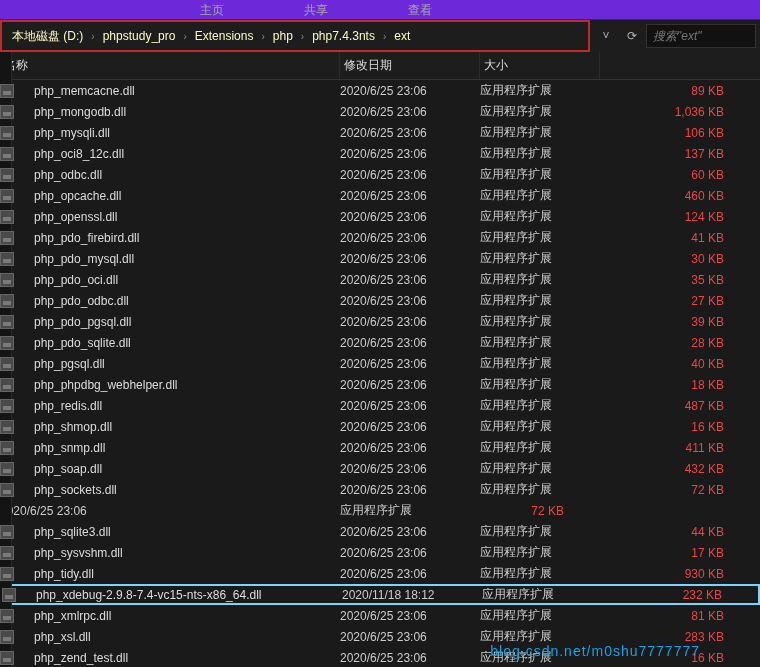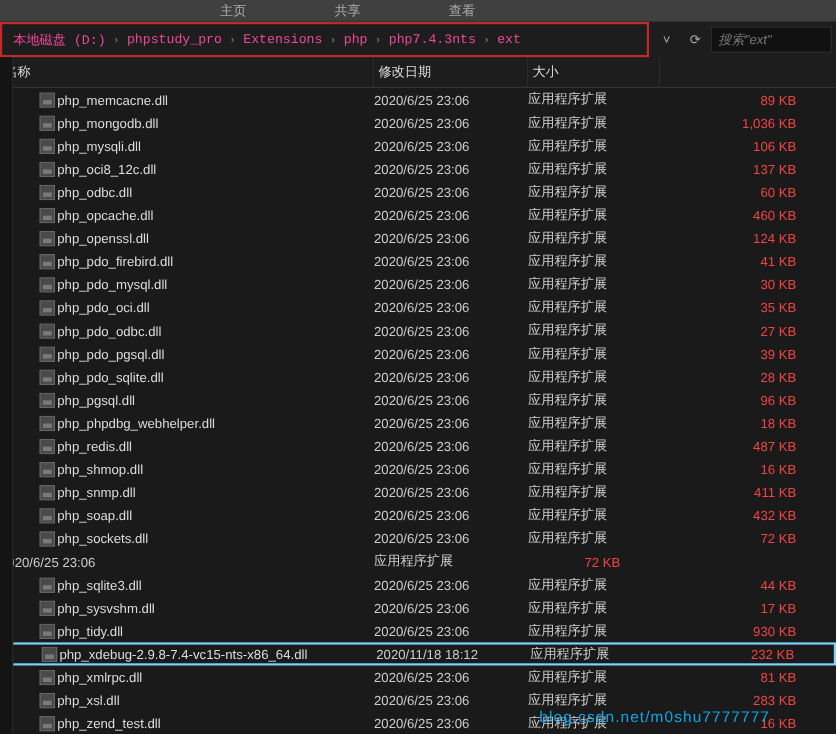--- a/index.html
+++ b/index.html
@@ -7,21 +7,21 @@
       background: #1a1a1a;
       color: #ccc;
       font-family: "Microsoft YaHei", "Segoe UI", sans-serif;
       font-size: 12px;
       width: 760px;
       height: 667px;
       overflow: hidden;
     }
     .tabs-row {
       height: 20px;
-      background: #404040;
+      background: #6d28d9;
       display: flex;
       border-bottom: 1px solid #333;
     }
     .tab-spacer { width: 160px; }
     .tab-item { padding: 2px 40px; color: #aaa; font-size: 12px; }
     .address-bar {
       display: flex;
       align-items: center;
       height: 32px;
       background: #1d1d1d;
@@ -29,25 +29,24 @@
       padding: 0 4px;
     }
     .breadcrumb {
       flex: 1;
       display: flex;
       align-items: center;
       overflow: hidden;
       height: 100%;
     }
     .crumb {
-      color: #ec4899;
+      color: #fef9c3;
       padding: 0 6px;
       white-space: nowrap;
       cursor: pointer;
-      font-family: Liberation Mono, monospace;
     }
     .crumb-sep { color: #888; font-size: 10px; padding: 0 2px; }
     .toolbar-right {
       display: flex;
       align-items: center;
       gap: 2px;
       height: 32px;
       background: #1d1d1d;
       padding: 0 4px;
     }
@@ -93,22 +92,21 @@
       align-items: center;
       color: #dcdcdc;
       font-size: 12px;
     }
     .row.highlight {
       border: 2px solid #7dd3fc;
     }
     .name-cell {
       display: flex;
       align-items: center;
-      padding-left: 36px;
-      gap: 2px;
+      gap: 20px;
       white-space: nowrap;
       overflow: hidden;
     }
     .file-icon {
       width: 14px; height: 14px;
       background: #4a4a4a;
       border: 1px solid #666;
       display: inline-block;
       position: relative;
     }
@@ -300,21 +298,21 @@
       <div class="type-cell">应用程序扩展</div>
       <div class="size-cell">28 KB</div>
     </div>
     <div class="row">
       <div class="name-cell">
         <span class="file-icon"></span>
         <span>php_pgsql.dll</span>
       </div>
       <div class="date-cell">2020/6/25 23:06</div>
       <div class="type-cell">应用程序扩展</div>
-      <div class="size-cell">96 KB</div>
+      <div class="size-cell">40 KB</div>
     </div>
     <div class="row">
       <div class="name-cell">
         <span class="file-icon"></span>
         <span>php_phpdbg_webhelper.dll</span>
       </div>
       <div class="date-cell">2020/6/25 23:06</div>
       <div class="type-cell">应用程序扩展</div>
       <div class="size-cell">18 KB</div>
     </div>

